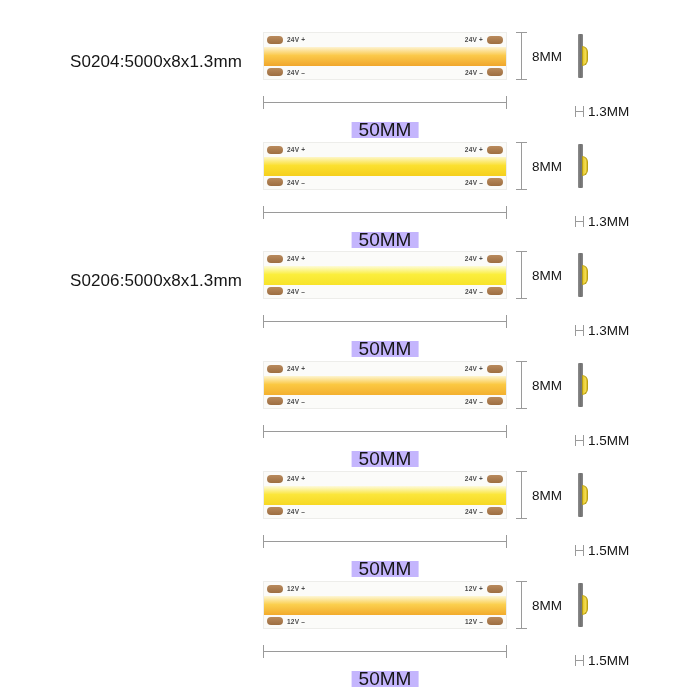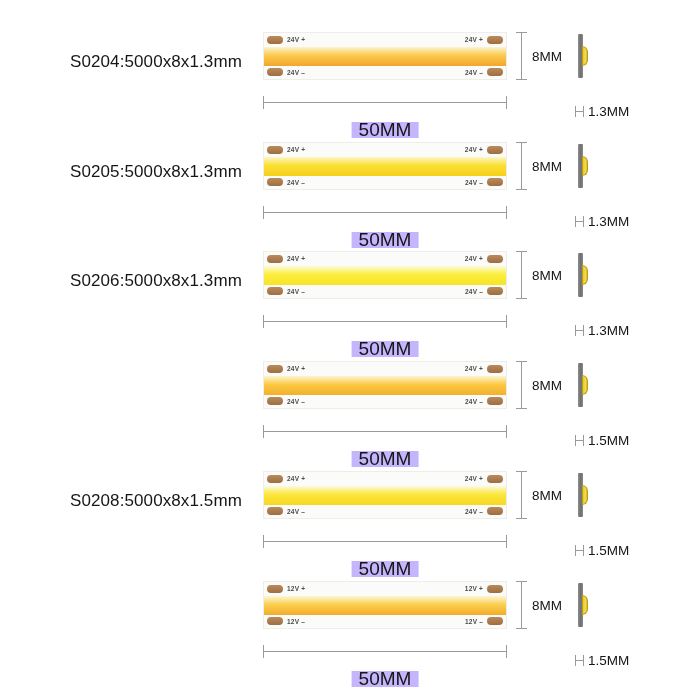--- a/index.html
+++ b/index.html
@@ -197,21 +197,20 @@
     <div class="tdim">
       <div class="glyph">
         <div class="v"></div>
           <div class="h"></div>
           <div class="v2"></div>
       </div>
       <div class="txt">1.3MM</div>
     </div>
   </div>
     <div class="row" style="top: 120px;">
-    <div class="model-label">S0205:5000x8x1.3mm</div>
 
     <div class="strip-wrap">
       <div class="strip-body">
         <div class="emitter" style="background:linear-gradient(180deg, #fdf6c8 0%, #fbe02f 45%, #f5cf1d 100%);"></div>
         <div class="pad tl"></div>
         <div class="pad bl"></div>
         <div class="pad tr"></div>
         <div class="pad br"></div>
         <div class="volt tl">24V +</div>
         <div class="volt bl">24V –</div>
@@ -331,21 +330,20 @@
     <div class="tdim">
       <div class="glyph">
         <div class="v"></div>
           <div class="h"></div>
           <div class="v2"></div>
       </div>
       <div class="txt">1.5MM</div>
     </div>
   </div>
     <div class="row" style="top: 449px;">
-    <div class="model-label">S0208:5000x8x1.5mm</div>
 
     <div class="strip-wrap">
       <div class="strip-body">
         <div class="emitter" style="background:linear-gradient(180deg, #fdfadd 0%, #fbe63a 45%, #f6d824 100%);"></div>
         <div class="pad tl"></div>
         <div class="pad bl"></div>
         <div class="pad tr"></div>
         <div class="pad br"></div>
         <div class="volt tl">24V +</div>
         <div class="volt bl">24V –</div>

